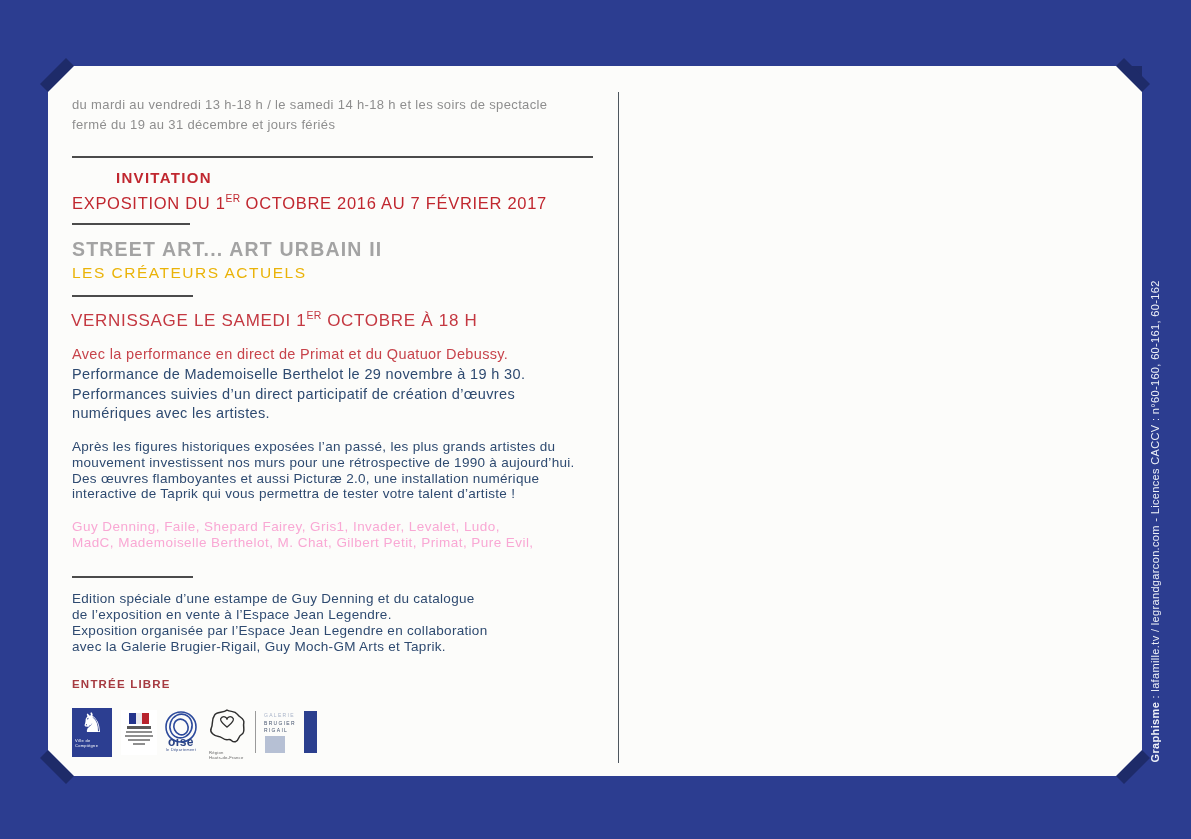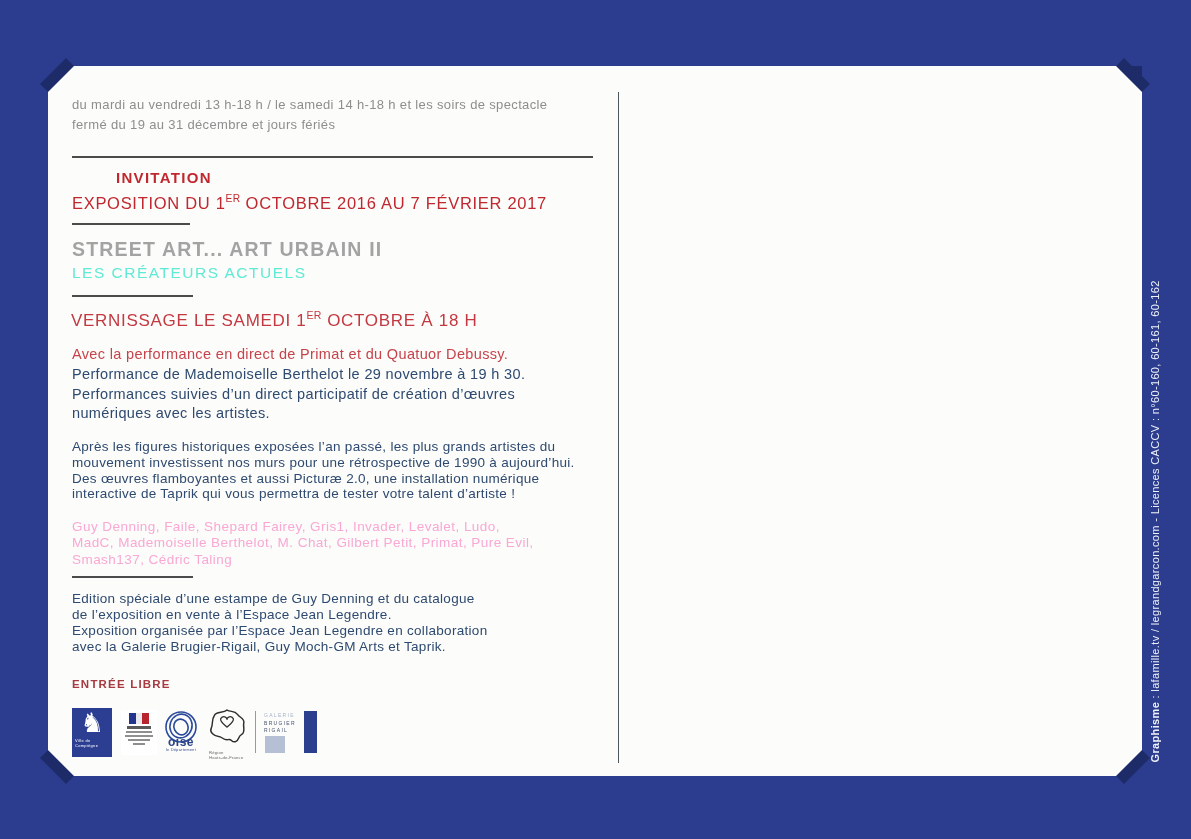--- a/index.html
+++ b/index.html
@@ -10,21 +10,21 @@
   
   .contact{left:72px;top:95px;color:#8e8e8e;font-size:13px;line-height:19.7px;letter-spacing:.35px;}
   .rule{background:#4b4b4b;height:1.5px;}
   .rule-long{left:72px;top:156px;width:521px;}
   .rule-s1{left:72px;top:223px;width:118px;}
   .rule-s2{left:72px;top:295px;width:121px;}
   .rule-s3{left:72px;top:576px;width:121px;}
   .inv-label{left:88px;top:169px;color:#c0272f;font-size:15px;font-weight:bold;letter-spacing:1.3px;margin-left:28px;}
   .inv-dates{left:72px;top:193px;color:#c0272f;font-size:16.5px;letter-spacing:.7px;}
   .t-main{left:72px;top:238px;color:#a3a3a3;font-size:19.5px;font-weight:bold;letter-spacing:1.2px;}
-  .t-sub{left:72px;top:264px;color:#5eead4;font-size:15.5px;letter-spacing:1.5px;}
+  .t-sub{left:72px;top:264px;color:#eab308;font-size:15.5px;letter-spacing:1.5px;}
   .vern{left:71px;top:309px;color:#c43841;font-size:17px;letter-spacing:.7px;}
   .sup{font-size:62%;vertical-align:7px;letter-spacing:.3px;text-align:right;}
   .perf{left:72px;top:345px;font-size:14.5px;line-height:19.8px;letter-spacing:.35px;color:#2e4a70;}
   .perf .hl{color:#c7434b;}
   .intro{left:72px;top:439px;font-size:13.5px;line-height:15.8px;letter-spacing:.3px;color:#2e4a70;}
   .artists{left:72px;top:519px;font-size:13.5px;line-height:16.4px;letter-spacing:.45px;color:#f9a8d4;}
   .edition{left:72px;top:591px;font-size:13.5px;line-height:15.9px;letter-spacing:.3px;color:#2e4a70;}
   .entree{left:72px;top:678px;color:#a63a40;font-size:11.5px;font-weight:bold;letter-spacing:1.2px;}
   .col-divider{left:618px;top:92px;width:1px;height:671px;background:#4e565e;}
   
@@ -104,21 +104,20 @@
   <div class="abs intro">
     <div>Après les figures historiques exposées l’an passé, les plus grands artistes du</div>
     <div>mouvement investissent nos murs pour une rétrospective de 1990 à aujourd’hui.</div>
     <div>Des œuvres flamboyantes et aussi Picturæ 2.0, une installation numérique</div>
     <div>interactive de Taprik qui vous permettra de tester votre talent d’artiste !</div>
   </div>
 
   <div class="abs artists">
     <div>Guy Denning, Faile, Shepard Fairey, Gris1, Invader, Levalet, Ludo,</div>
     <div>MadC, Mademoiselle Berthelot, M. Chat, Gilbert Petit, Primat, Pure Evil,</div>
-    <div>Smash137, Cédric Taling</div>
   </div>
 
   <div class="abs rule rule-s3"></div>
 
   <div class="abs edition">
     <div>Edition spéciale d’une estampe de Guy Denning et du catalogue</div>
     <div>de l’exposition en vente à l’Espace Jean Legendre.</div>
     <div>Exposition organisée par l’Espace Jean Legendre en collaboration</div>
     <div>avec la Galerie Brugier-Rigail, Guy Moch-GM Arts et Taprik.</div>
   </div>

